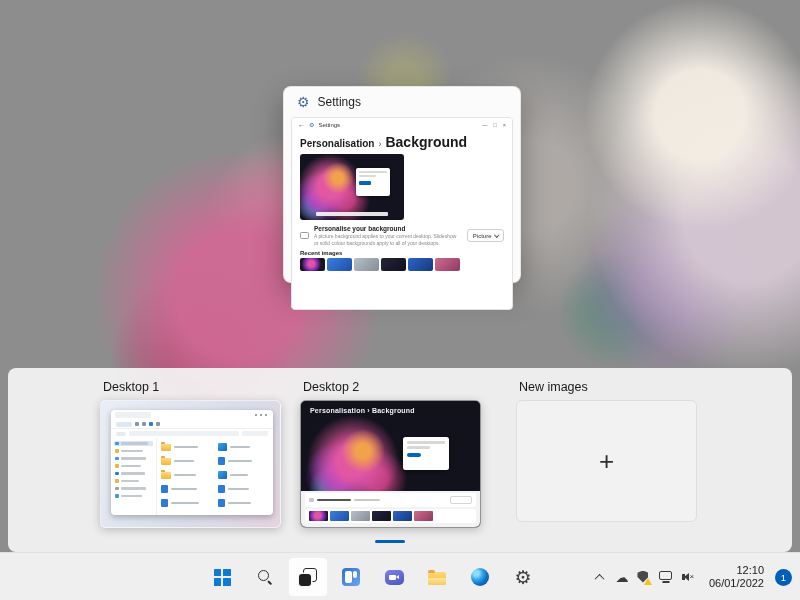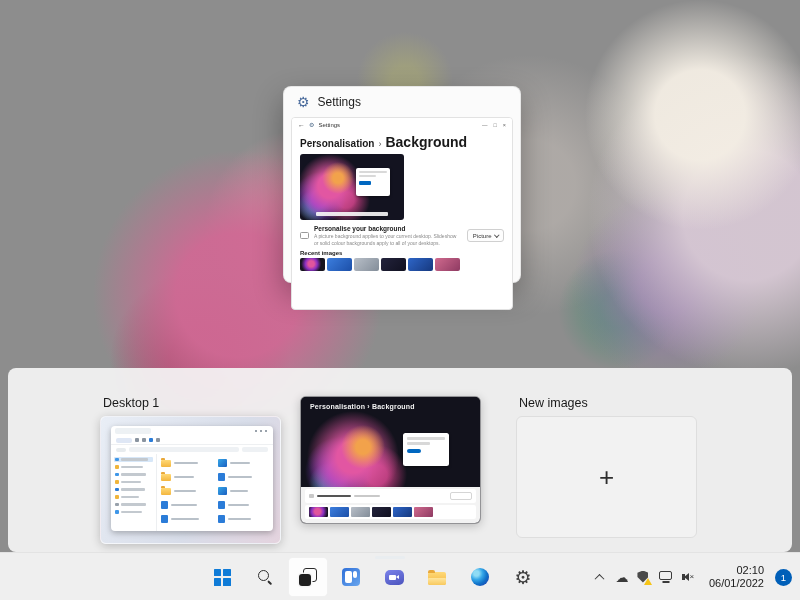--- a/index.html
+++ b/index.html
@@ -61,21 +61,21 @@
 
   .th1{background:radial-gradient(circle at 45% 45%, #e0559d 0 3px, #8a2fc0 6px, #16141f 10px)}
   .th2{background:linear-gradient(135deg,#3c7ede,#1c4fa8)}
   .th3{background:linear-gradient(135deg,#b8bfc8,#838d99)}
   .th4{background:linear-gradient(135deg,#23233c,#101020)}
   .th5{background:linear-gradient(135deg,#2e66c8,#16387e)}
   .th6{background:linear-gradient(135deg,#d06a8e,#8e3a62)}
 
   
   .strip{position:absolute;left:8px;right:8px;top:368px;height:184px;background:rgba(245,245,245,.92);border-radius:8px;backdrop-filter:blur(14px);z-index:3}
-  .desk{position:absolute;top:28px}
+  .desk{position:absolute;top:12px}
   .d1{left:92px}.d2{left:292px}.dnew{left:508px}
   .desk-label{font-size:12.5px;color:#191919;margin:0 0 6px 3px}
   .thumb{width:181px;height:128px;border-radius:6px;overflow:hidden;position:relative;border:1px solid rgba(255,255,255,.55);box-shadow:0 2px 10px rgba(0,0,0,.22)}
   .active-bar{position:absolute;left:75px;top:160px;width:30px;height:3px;border-radius:2px;background:#005fb8}
   .new-tile{width:181px;height:122px;margin-top:2px;background:#f2f2f2;border:1px solid #dedede;border-radius:6px;display:flex;align-items:center;justify-content:center}
   .plus{font-size:26px;font-weight:300;color:#2f2f2f;line-height:1}
 
   
   .t1{background:linear-gradient(120deg,#e9eef6,#d8dde9 60%,#e4d3de)}
   .ex-win{position:absolute;left:10px;right:7px;top:9px;bottom:12px;background:#fff;border-radius:4px;box-shadow:0 2px 6px rgba(0,0,0,.28);overflow:hidden}
@@ -325,20 +325,21 @@
                   <span class="doc-ic"></span>
                   <i class="ln" style="width:23px"></i>
                 </div>
             </div>
           </div>
         </div>
       </div>
     </div>
 
     <div class="desk d2">
+      <div class="desk-label">Desktop 2</div>
       <div class="thumb t2">
         <div class="s2-bread">Personalisation  ›  Background</div>
         <div class="s2-bloom"></div>
         <div class="s2-card">
             <i></i>
             <i class="short"></i>
             <i class="pill"></i>
           </div>
         <div class="s2-bottom">
           <div class="s2-row">
@@ -418,21 +419,21 @@
           <span class="net"></span>
         </button>
       <button class="trbtn">
         <span class="vol">
             <i class="vbox"></i>
             <i class="vtri"></i>
             <em class="vx">×</em>
           </span>
       </button>
       <button class="clock">
-        <span class="time">02:10</span>
+        <span class="time">12:10</span>
         <span class="date">06/01/2022</span>
       </button>
       <button class="notif">
           <span>1</span>
         </button>
     </div>
   </footer>
 </div>
 
 </body></html>

